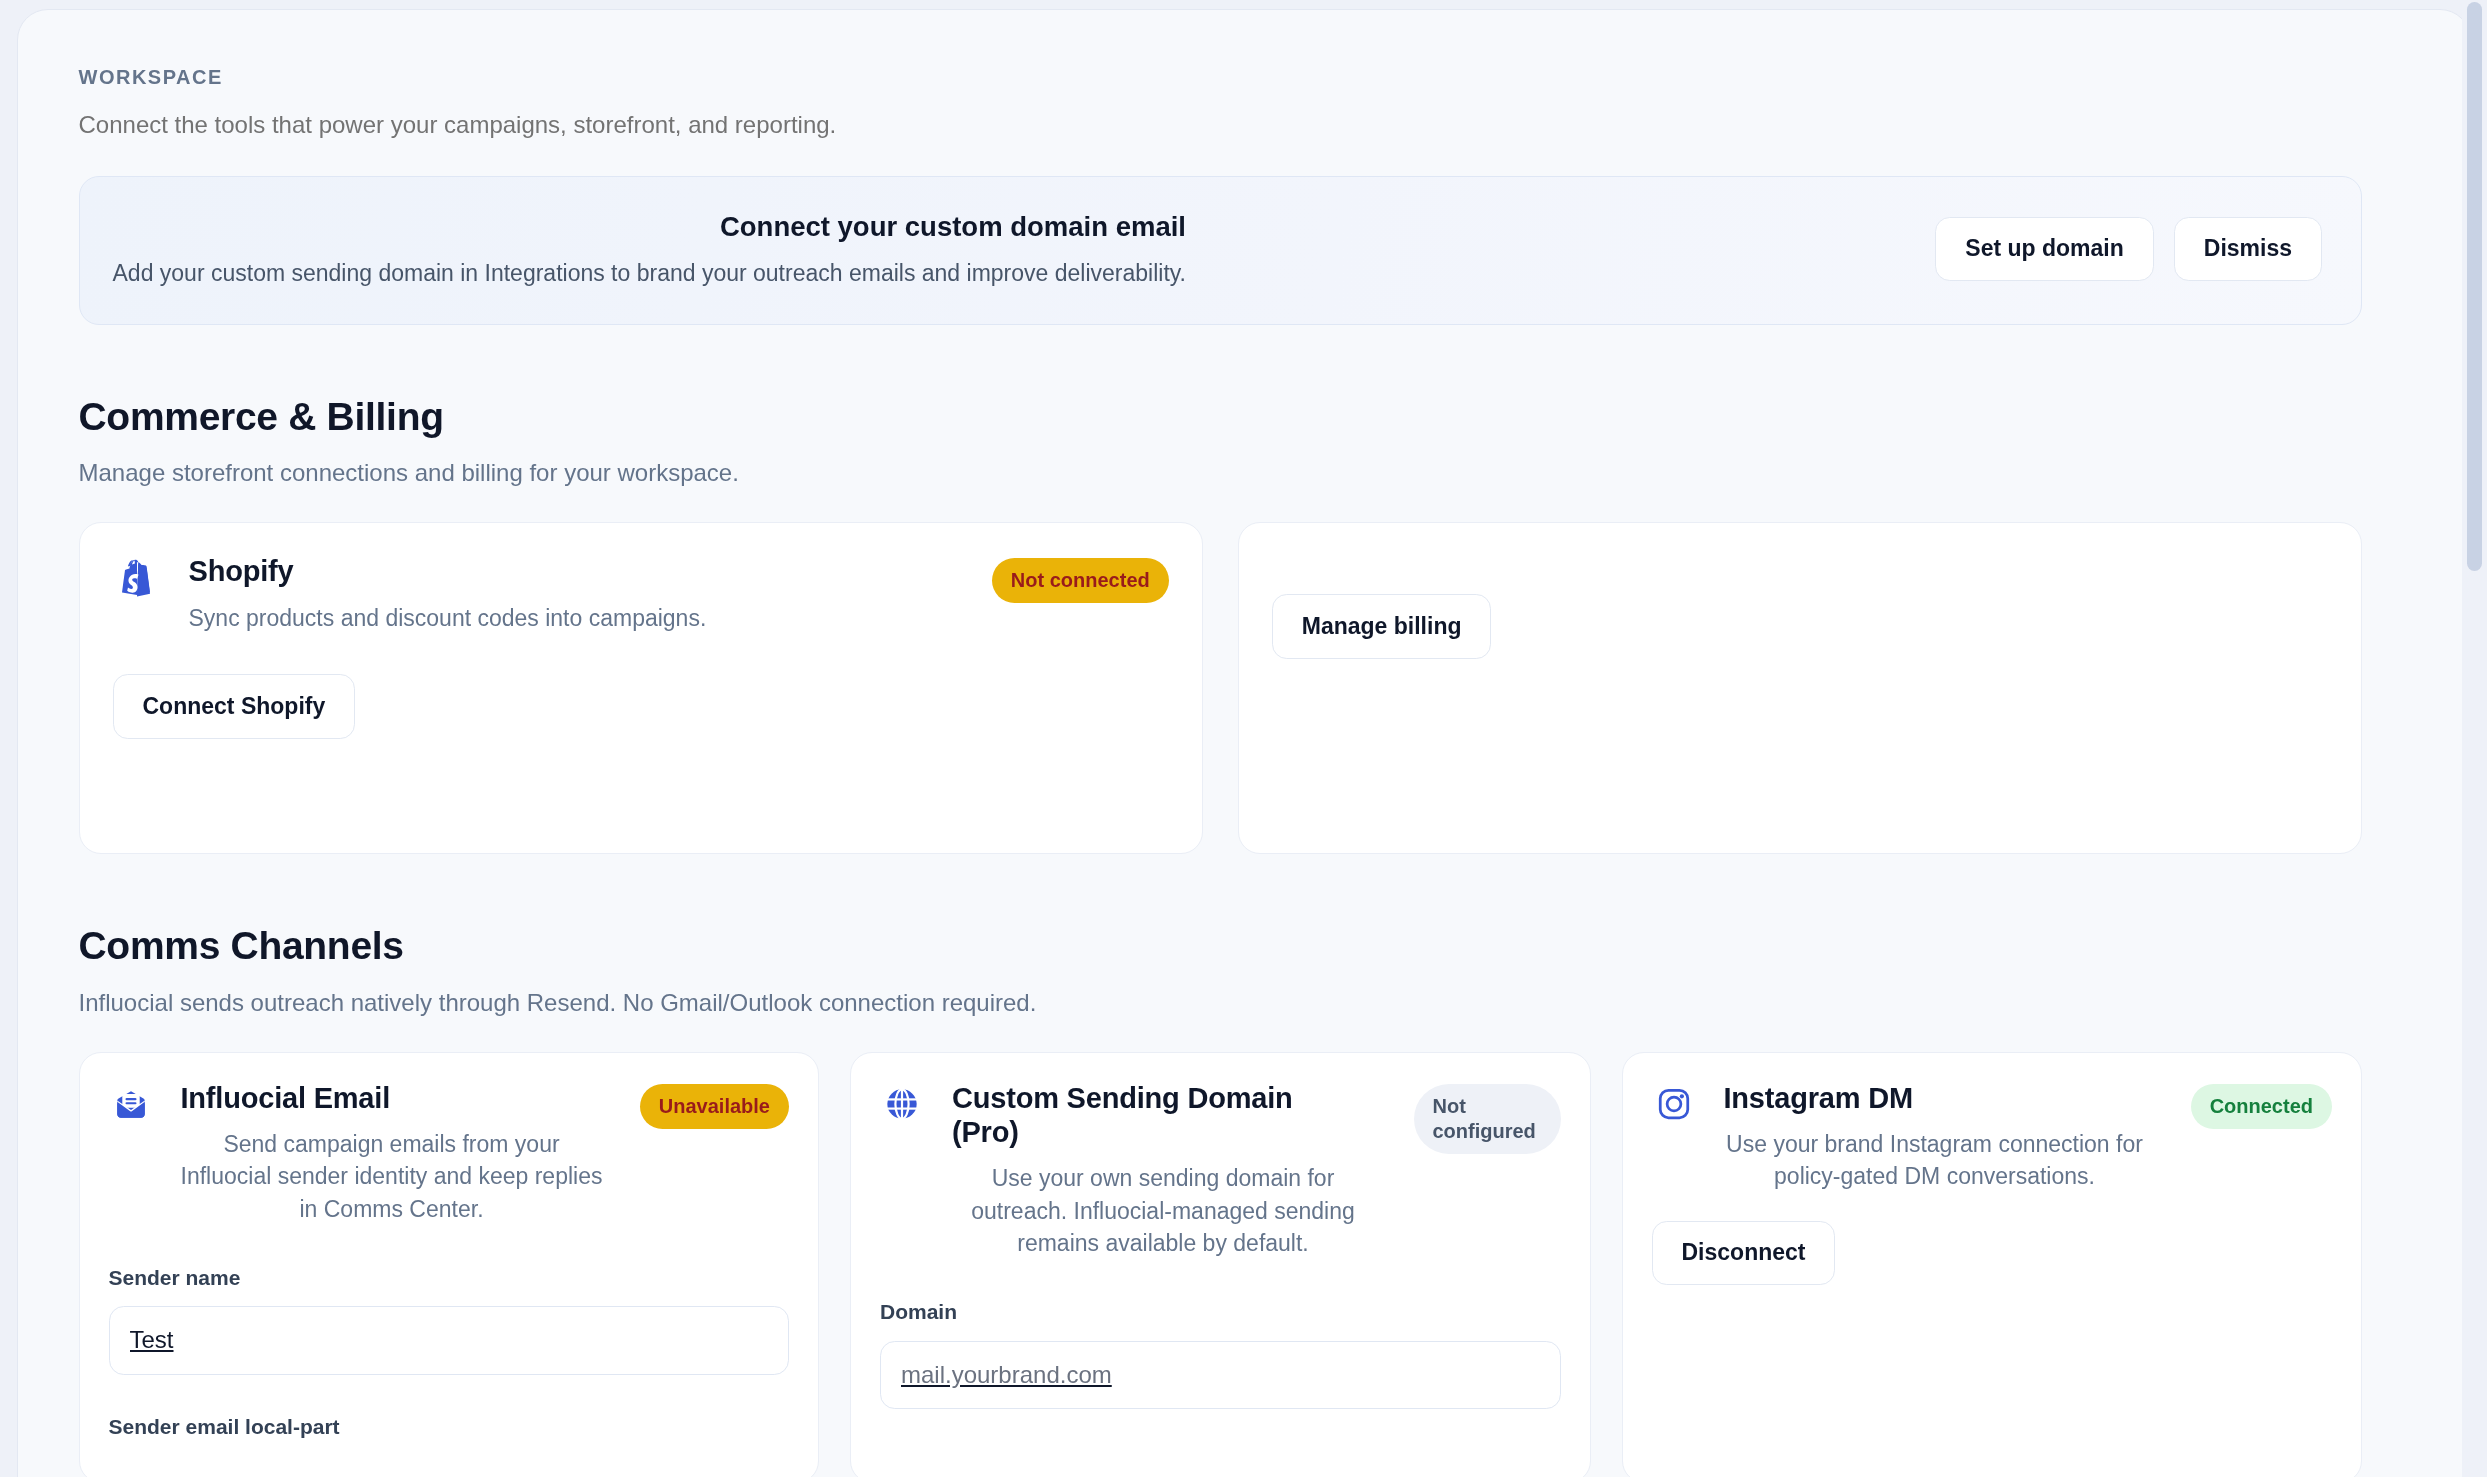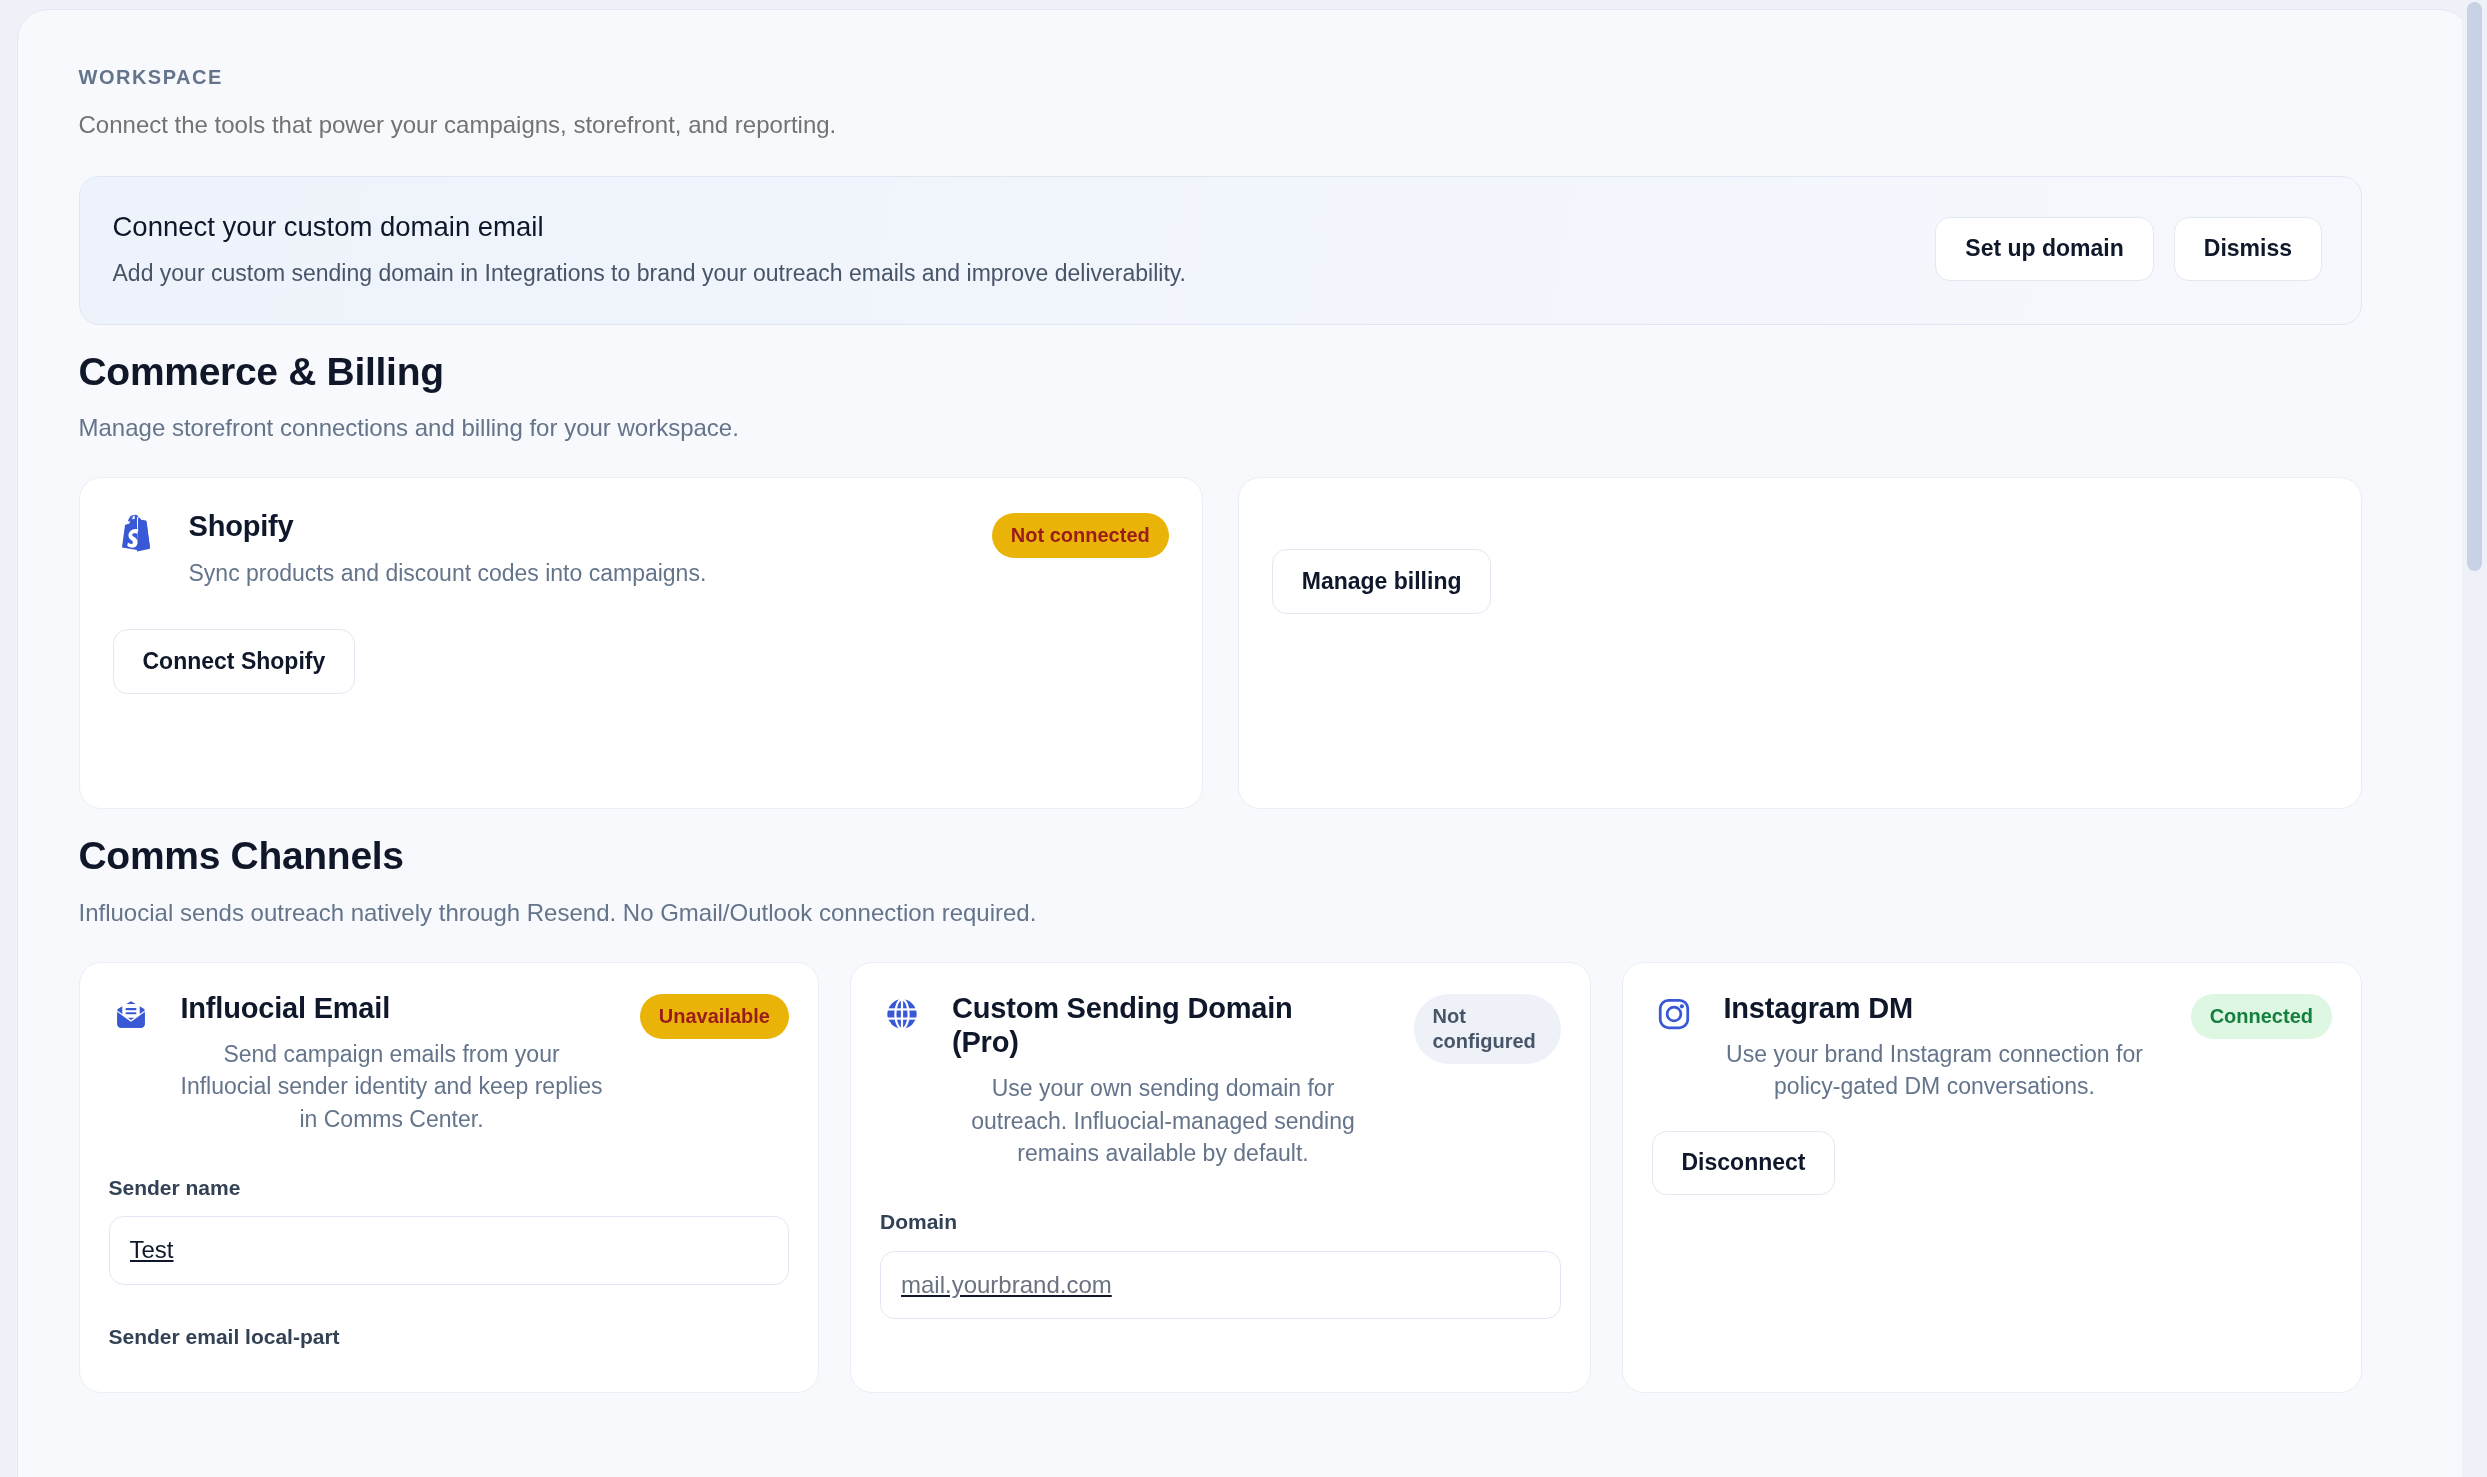--- a/index.html
+++ b/index.html
@@ -61,23 +61,24 @@
     border: 1.4px solid #dfe7f5;
     border-radius: 20px;
     padding: 33px 39px 35px 33px;
     display: flex;
     align-items: center;
     justify-content: space-between;
     gap: 27.5px;
   }
   .banner-title {
     font-size: 27.5px;
-    font-weight: 400;
+    font-weight: 700;
     color: #0f172a;
     line-height: 1.25;
+    text-align: right;
   }
   .banner-sub {
     margin-top: 13.8px;
     font-size: 23px;
     color: #475569;
     line-height: 1.35;
   }
   .banner-actions { display: flex; gap: 20px; flex-shrink: 0; }
 
   .btn {
@@ -88,21 +89,21 @@
     font-size: 23px;
     font-weight: 700;
     color: #0f172a;
     padding: 17.4px 29px;
     line-height: 1.2;
     cursor: pointer;
     white-space: nowrap;
   }
 
   
-  .section { margin-top: 25px; }
+  .section { margin-top: 70px; }
   .section-title {
     font-size: 39px;
     font-weight: 700;
     color: #101729;
     letter-spacing: -0.3px;
     line-height: 1.15;
   }
   .section-sub {
     margin-top: 17.4px;
     font-size: 24px;

